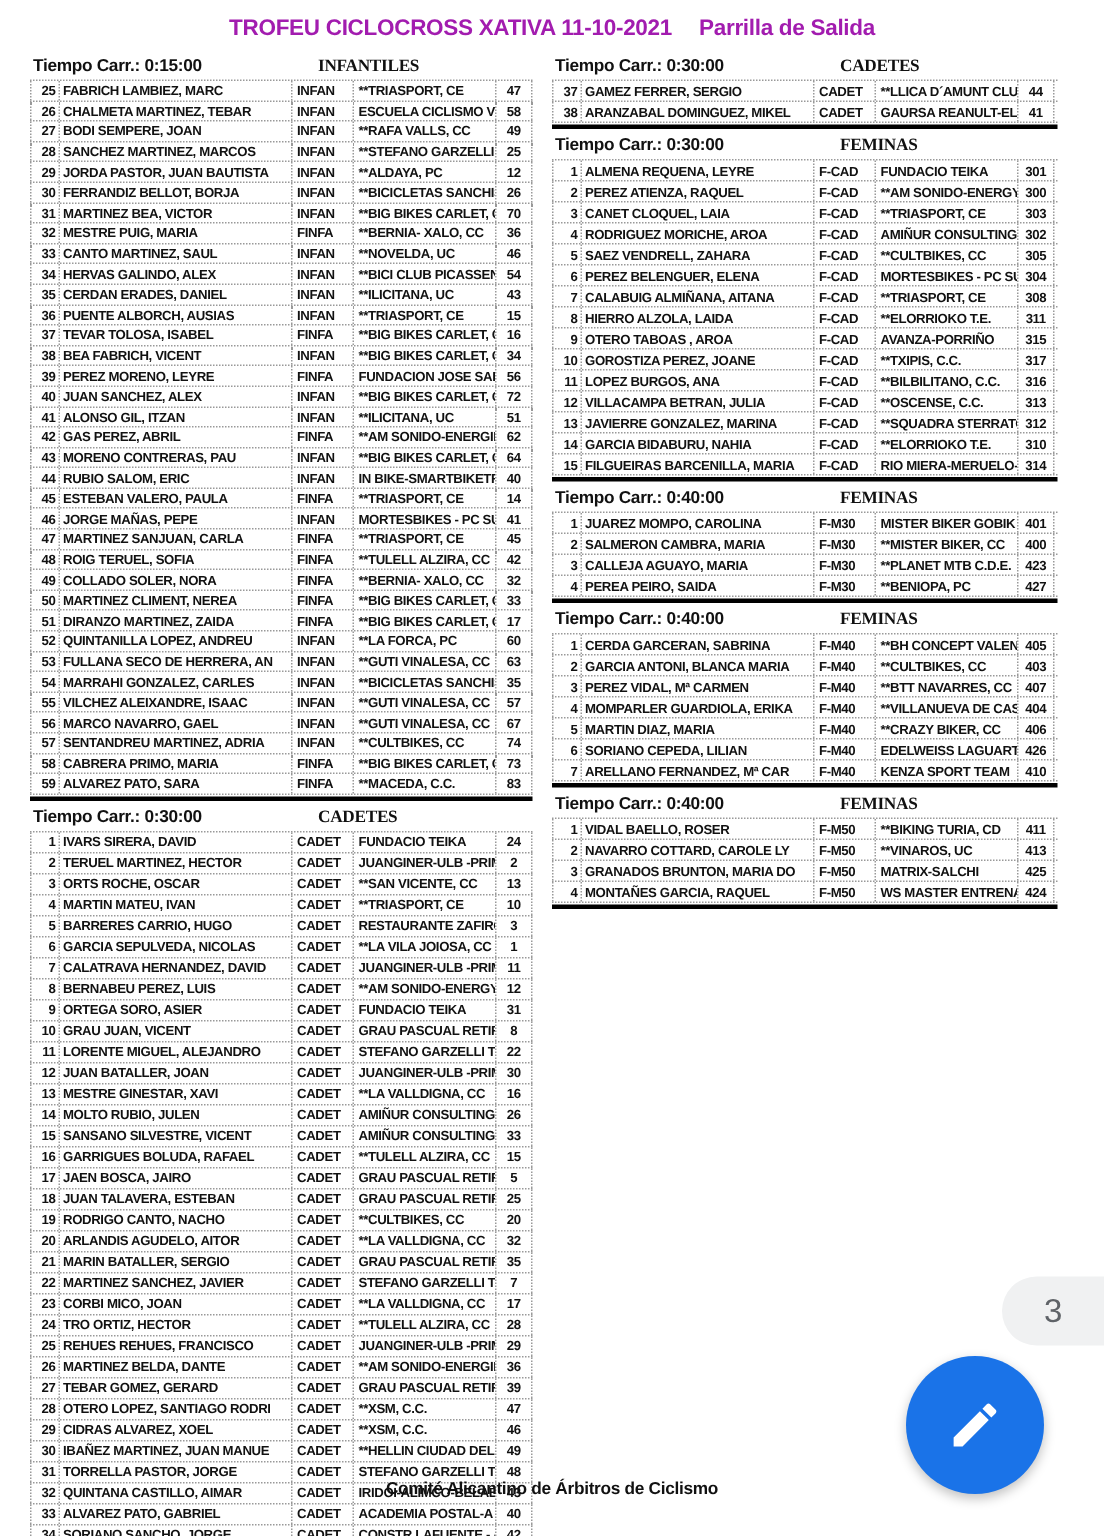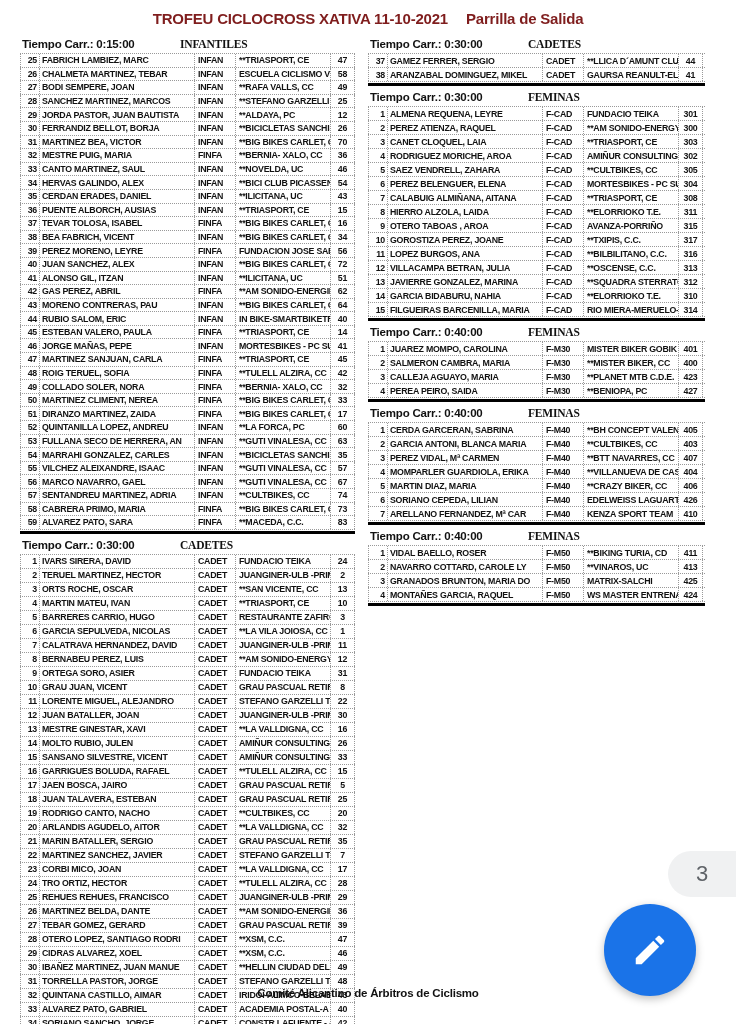--- a/index.html
+++ b/index.html
@@ -3,33 +3,33 @@
 <meta charset="utf-8">
 <style>
   html,body{margin:0;padding:0;}
   .page{
     position:relative;width:736px;height:1024px;background:#ffffff;
     overflow:hidden;font-family:"Liberation Sans",sans-serif;color:#111;
   }
   
   .title{
     position:absolute;top:10px;left:0;right:0;text-align:center;
-    font-size:15px;font-weight:bold;color:#7f1d1d;letter-spacing:-0.2px;
+    font-size:15px;font-weight:bold;color:#a21caf;letter-spacing:-0.2px;
   }
   .title .gap{display:inline-block;width:18px;}
   
   .col{position:absolute;top:36px;}
   .col-left{left:20px;width:335px;}
   .col-right{left:368px;width:337px;}
   
   .section{--rh:13px;border-bottom:3px solid #000;margin-bottom:5px;padding-bottom:1px;}
   .col-left .section:first-child{--rh:12.6px;}
   .col-left .section:last-child{border-bottom:none;}
   .sec-head{display:flex;align-items:baseline;font-weight:bold;font-size:11.5px;
-    letter-spacing:-0.2px;margin:2px 0 3px 2px;}
+    letter-spacing:-0.2px;margin:2px 0 3px 2px;gap:32px;}
   .sec-time{width:158px;flex:none;}
   .sec-cat{flex:none;font-family:Liberation Serif, serif;}
   
   .rtable{border-top:1px dotted #999;}
   .row{display:flex;height:var(--rh);align-items:center;border-bottom:1px dotted #999;}
   .cell{
     flex:none;height:100%;box-sizing:border-box;display:flex;align-items:center;
     overflow:hidden;white-space:nowrap;border-right:1px dotted #999;
     font-size:8.8px;font-weight:bold;letter-spacing:-0.25px;
   }

